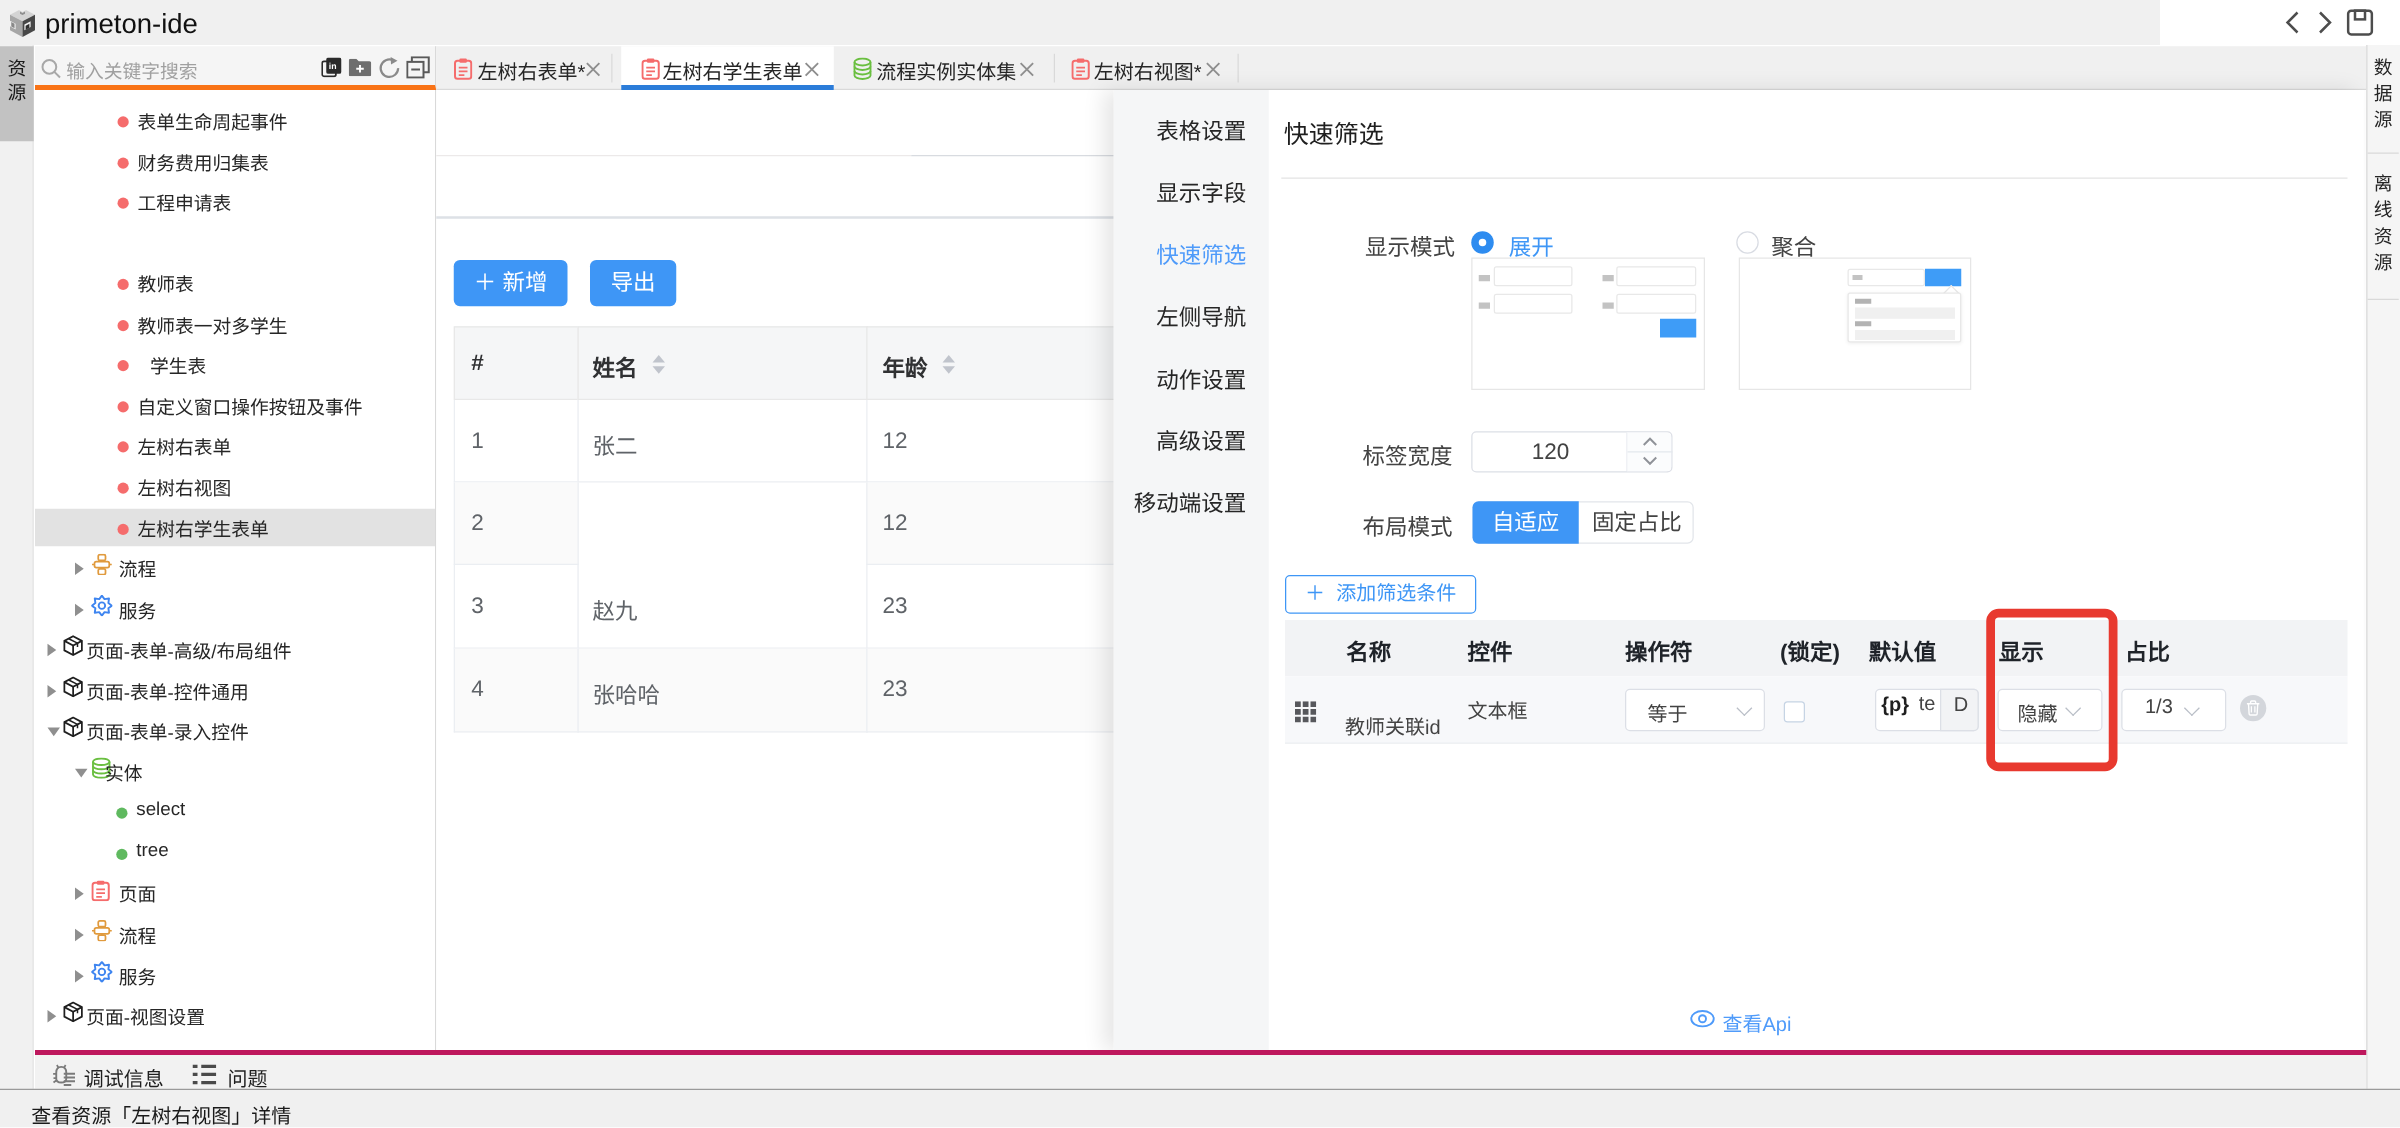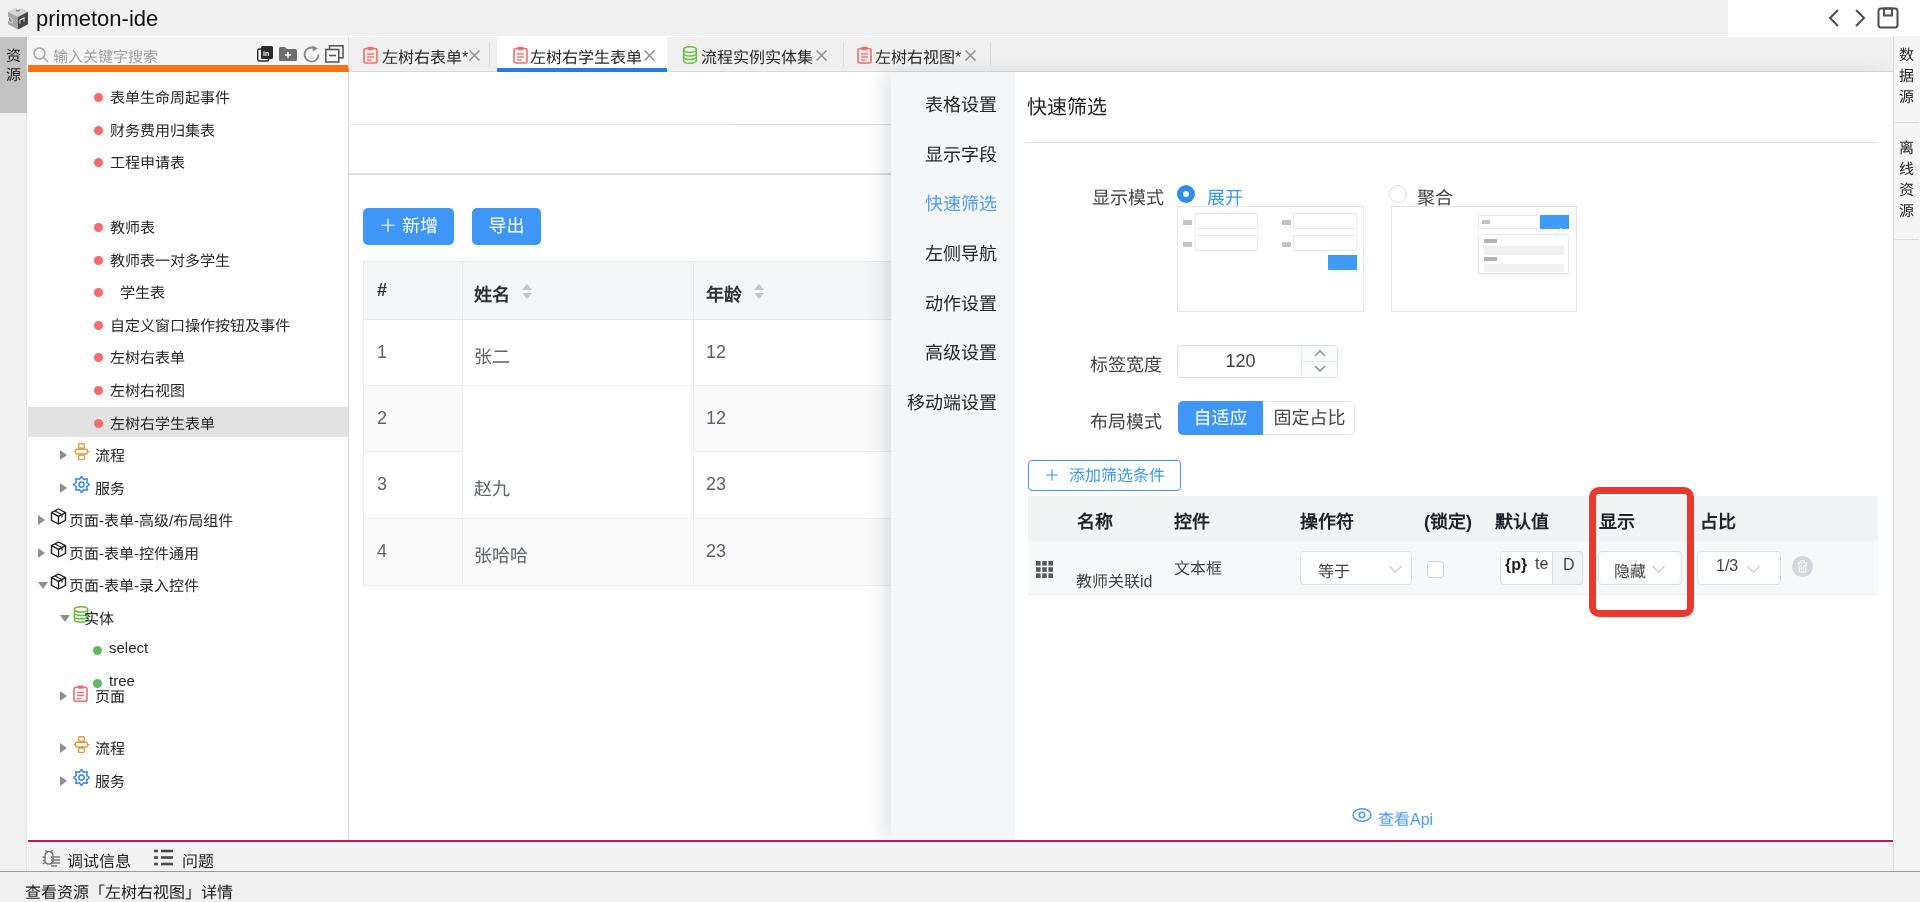--- a/index.html
+++ b/index.html
@@ -12,21 +12,21 @@
 
 #titlebar { left:0; top:0; width:1728px; height:36px; background:#f0f0f0; }
 #titlebar .ttl { position:absolute; left:36px; top:6px; font-size:22px; color:#111; }
 .navico { position:absolute; top:8px; color:#555; }
 
 
 #leftstrip { left:0; top:36px; width:27px; height:836px; background:#f1f1f1; border-right:1px solid #e3e3e3; }
 #restab { position:absolute; left:0; top:1px; width:27px; height:76px; background:#c2c2c2; text-align:center; font-size:15px; color:#1a1a1a; line-height:19px; padding-top:9px; }
 
 
-#searchrow { left:28px; top:37px; width:321px; height:35px; background:#f5f5f5; border-bottom:7px solid #f97316; border-right:1px solid #d9d9d9; }
+#searchrow { left:28px; top:37px; width:321px; height:35px; background:#f5f5f5; border-bottom:4px solid #f97316; border-right:1px solid #d9d9d9; }
 #searchrow .ph { position:absolute; left:25px; top:8px; font-size:15px; color:#a0a0a0; }
 
 
 #tabbar { left:349px; top:37px; width:1544px; height:35px; background:#f0f0f0; border-bottom:1px solid #d9d9d9; }
 .tab { position:absolute; top:0; height:35px; font-size:15px; color:#262626; }
 #tab2 { background:#fff; }
 #tab2u { position:absolute; left:148px; top:31px; width:170px; height:4px; background:#2b7cd9; }
 .tabdiv { position:absolute; top:6px; width:1px; height:23px; background:#d9d9d9; }
 
 
@@ -97,21 +97,21 @@
 
 #redrect { position:absolute; left:1589px; top:487px; width:105px; height:130px; border:7px solid #e8392f; border-radius:10px; }
 
 #apilink { position:absolute; left:487px; top:734px; font-size:16px; color:#4f9bfa; }
 
 
 #rightstrip { left:1893px; top:36px; width:27px; height:836px; background:#f5f5f5; border-left:1px solid #d9d9d9; }
 .vtab { position:absolute; left:0; width:25px; text-align:center; font-size:15px; color:#262626; line-height:21px; }
 
 
-#debugbar { left:28px; top:840px; width:1865px; height:31px; background:#f2f2f2; border-top:2px solid #be185d; }
+#debugbar { left:28px; top:840px; width:1865px; height:31px; background:#f2f2f2; border-top:4px solid #be185d; }
 #debugbar span { font-size:16px; color:#1f1f1f; position:absolute; top:6px; }
 #statusbar { left:0; top:871px; width:1920px; height:31px; background:#f0f0f0; border-top:1px solid #9a9a9a; }
 #statusbar span { position:absolute; left:25px; top:7px; font-size:16px; color:#1a1a1a; }
 </style>
 </head>
 <body>
 <div id="app">
 
 <div id="titlebar" class="abs">
   <svg class="abs" style="left:7px;top:6px" width="22" height="24" viewBox="0 0 22 24">
@@ -322,21 +322,21 @@
         <span class="lbl" style="left:56px">实体</span>
       </div>
   <div class="ti" style="top:563px">
         <span class="dot gdot" style="left:65px"></span>
         <span class="lbl" style="left:81px">select</span>
       </div>
   <div class="ti" style="top:596px">
         <span class="dot gdot" style="left:65px"></span>
         <span class="lbl" style="left:81px">tree</span>
       </div>
-  <div class="ti" style="top:609px">
+  <div class="ti" style="top:628px">
         <span class="arr r" style="left:32px"></span>
         <svg class="tico" style="left:45px;top:4px" width="15" height="17" viewBox="0 0 15 17">
           <rect x="1" y="2.2" width="13" height="14" rx="2" fill="none" stroke="#f56c6c" stroke-width="1.6"></rect>
           <rect x="4.5" y="0.6" width="6" height="3.2" rx="1" fill="#f56c6c"></rect>
           <line x1="4" y1="7.5" x2="11" y2="7.5" stroke="#f56c6c" stroke-width="1.4"></line>
           <line x1="4" y1="10.5" x2="11" y2="10.5" stroke="#f56c6c" stroke-width="1.4"></line>
           <line x1="4" y1="13.5" x2="8.5" y2="13.5" stroke="#f56c6c" stroke-width="1.4"></line>
         </svg>
         <span class="lbl" style="left:67px">页面</span>
       </div>
@@ -353,20 +353,30 @@
         </svg>
         <span class="lbl" style="left:67px">流程</span>
       </div>
   <div class="ti" style="top:694px">
         <span class="arr r" style="left:32px"></span>
         <svg class="tico" style="left:45px" width="17" height="17" viewBox="0 0 17 17">
           <path d="M8.5 0.5 L10.6 3.3 L14.2 2.8 L13.7 6.4 L16.5 8.5 L13.7 10.6 L14.2 14.2 L10.6 13.7 L8.5 16.5 L6.4 13.7 L2.8 14.2 L3.3 10.6 L0.5 8.5 L3.3 6.4 L2.8 2.8 L6.4 3.3 L8.5 0.5 Z" fill="none" stroke="#3e85f0" stroke-width="1.5" stroke-linejoin="round"></path>
           <circle cx="8.5" cy="8.5" r="2.6" fill="none" stroke="#3e85f0" stroke-width="1.5"></circle>
         </svg>
         <span class="lbl" style="left:67px">服务</span>
+      </div>
+  <div class="ti" style="top:726px">
+        <span class="arr r" style="left:10px"></span>
+        <svg class="tico" style="left:22px" width="17" height="17" viewBox="0 0 17 17">
+          <polygon points="8.5,1 15.5,4.7 15.5,12.3 8.5,16 1.5,12.3 1.5,4.7" fill="none" stroke="#1f1f1f" stroke-width="1.4"></polygon>
+          <polyline points="1.5,4.7 8.5,8.4 15.5,4.7" fill="none" stroke="#1f1f1f" stroke-width="1.4"></polyline>
+          <line x1="8.5" y1="8.4" x2="8.5" y2="16" stroke="#1f1f1f" stroke-width="1.4"></line>
+          <polyline points="5,3 12,6.5 12,9.5" fill="none" stroke="#1f1f1f" stroke-width="1.2"></polyline>
+        </svg>
+        <span class="lbl" style="left:41px">页面-视图设置</span>
       </div>
 </div>
 
 <div id="midpanel" class="abs"></div>
 <div id="mline1a" class="abs"></div>
 <div id="mline1b" class="abs"></div>
 <div id="mline2" class="abs"></div>
 <div id="btnadd" class="btn abs">＋ 新增</div>
 <div id="btnexp" class="btn abs">导出</div>
 <div id="mtable" class="abs">

